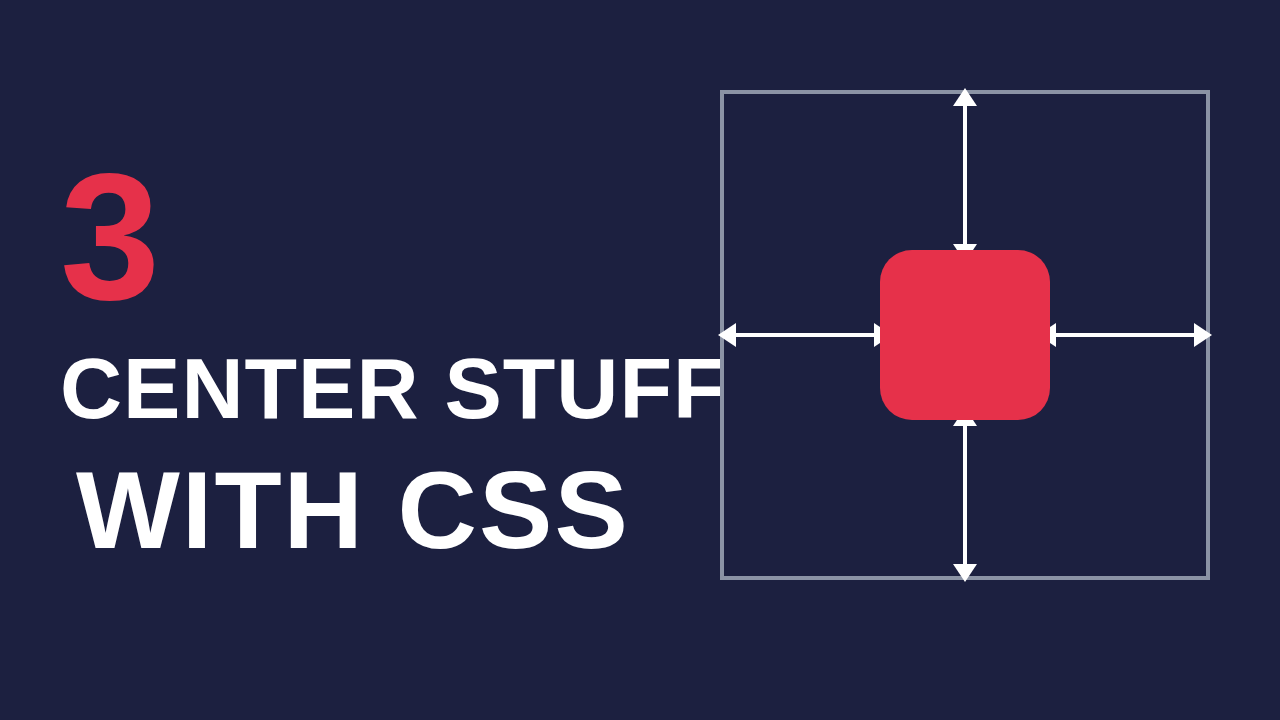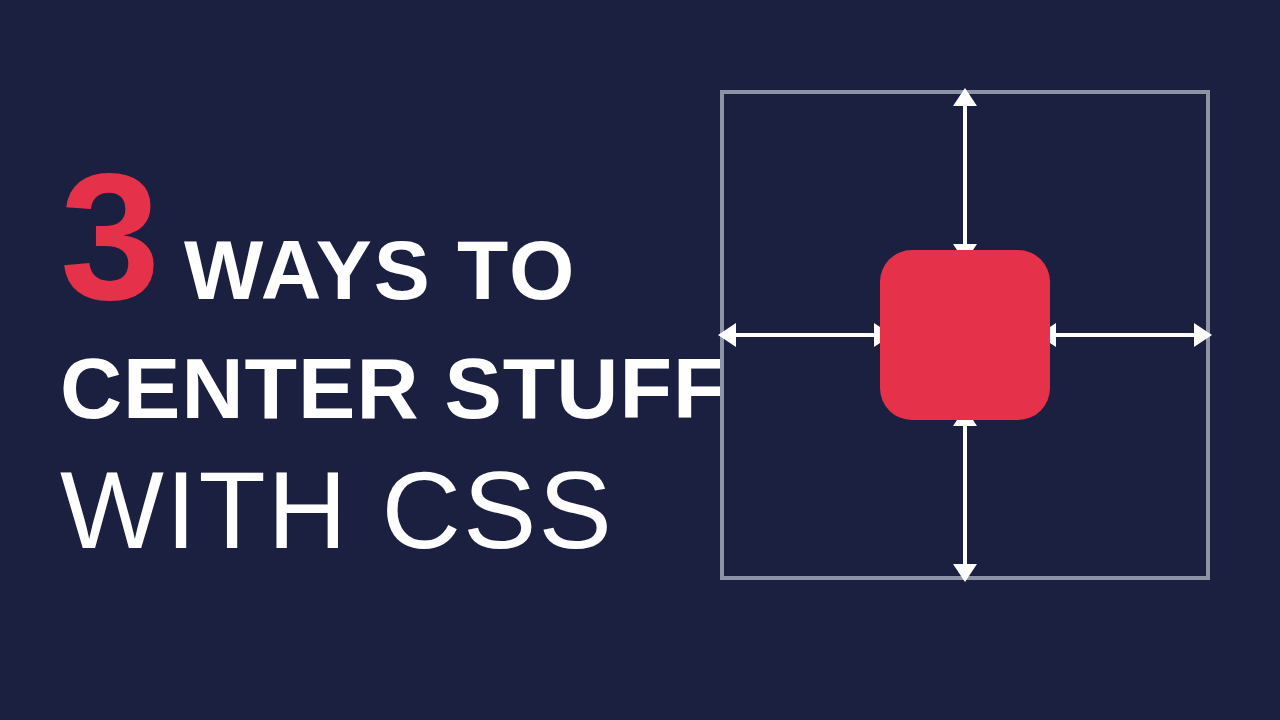--- a/index.html
+++ b/index.html
@@ -37,24 +37,25 @@
   }
   .line2 {
     font-size: 86px;
     font-weight: 800;
     letter-spacing: 1px;
     margin-top: 32px;
     line-height: 1;
   }
   .line3 {
     font-size: 110px;
-    font-weight: 400;
+    font-weight: 700;
     letter-spacing: 2px;
     margin-top: 24px;
     line-height: 1;
+    margin-left: 16px;
   }
 
   .diagram {
     position: absolute;
     right: 70px;
     top: 90px;
     width: 490px;
     height: 490px;
     border: 4px solid #8b93a5;
   }
@@ -112,21 +113,20 @@
   .head-down { left: 50%; transform: translateX(-50%); border-left: 12px solid transparent; border-right: 12px solid transparent; border-top: 18px solid #ffffff; }
   .head-left { top: 50%; transform: translateY(-50%); border-top: 12px solid transparent; border-bottom: 12px solid transparent; border-right: 18px solid #ffffff; }
   .head-right { top: 50%; transform: translateY(-50%); border-top: 12px solid transparent; border-bottom: 12px solid transparent; border-left: 18px solid #ffffff; }
 </style>
 </head>
 <body>
 
 <div class="title-block">
   <div class="line1">
     <span class="big-number">3</span>
-    <span class="ways-to">WAYS TO</span>
   </div>
   <div class="line2">CENTER STUFF</div>
   <div class="line3">WITH CSS</div>
 </div>
 
 <div class="diagram">
 
   <div class="arrow arrow-top">
     <div class="head head-up" style="top:-14px;"></div>
     <div class="head head-down" style="bottom:-14px;"></div>

